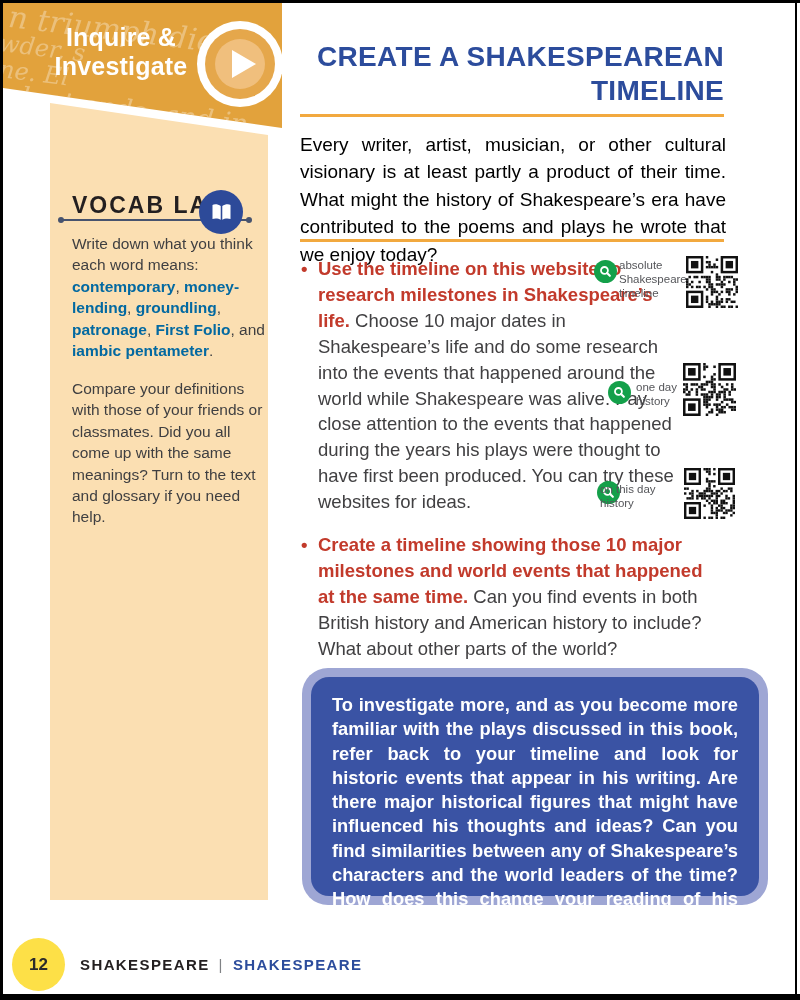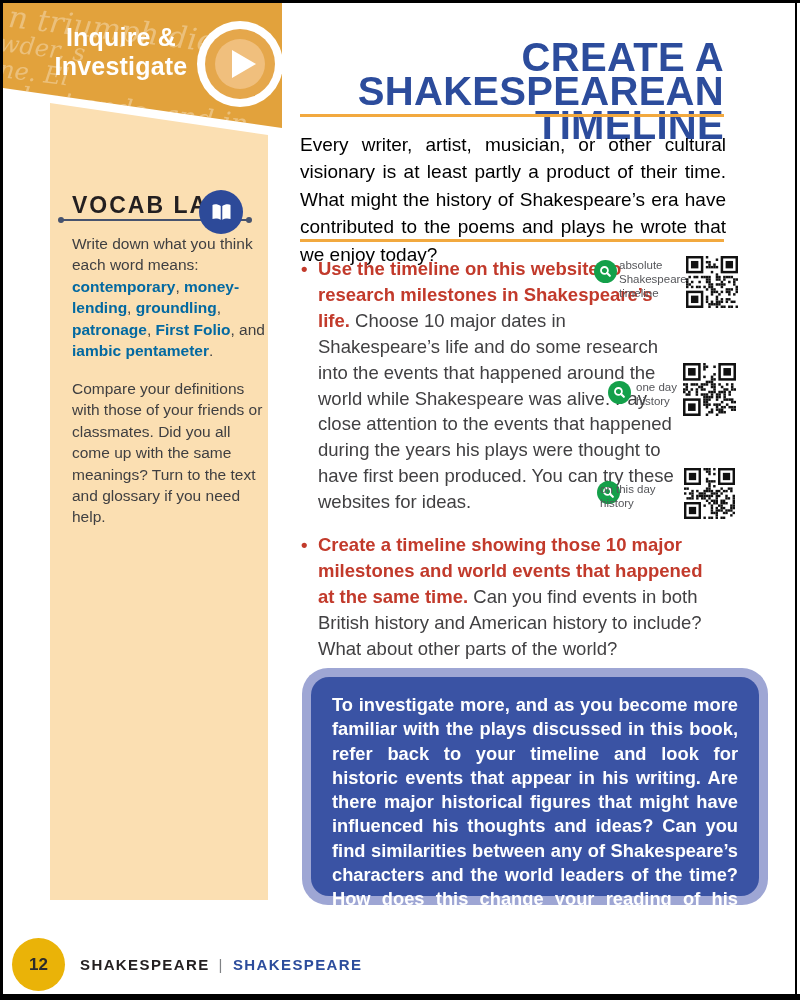--- a/index.html
+++ b/index.html
@@ -34,21 +34,21 @@
           border-radius:50%;background:#47536E;}
   .vocab-divider::before{left:-4px;} .vocab-divider::after{right:-4px;}
   .vocab-circle{position:absolute;left:199px;top:190px;width:44px;height:44px;border-radius:50%;
           background:#2D4A99;display:flex;align-items:center;justify-content:center;z-index:2;}
   .vocab-p{position:absolute;left:72px;width:194px;font-size:15.5px;line-height:21.4px;color:#3F3F41;}
   .vocab-p .seg-b{font-weight:bold;color:#0369a1;}
   #vocab-p1{top:233px;} #vocab-p2{top:378px;}
 
   
   .page-title{position:absolute;left:300px;top:40px;width:424px;text-align:right;color:#2C4C9C;
-          font-size:40px;font-weight:bold;line-height:34px;letter-spacing:.3px;}
+          font-size:28px;font-weight:bold;line-height:34px;letter-spacing:.3px;}
   .orange-rule{position:absolute;height:3px;background:#F2A93F;}
   #rule1{left:300px;top:114px;width:424px;} #rule2{left:300px;top:239px;width:424px;}
   .intro{position:absolute;left:300px;top:131px;width:426px;font-size:19px;line-height:27.4px;
           color:#000000;text-align:justify;}
 
   .bullet{position:absolute;display:flex;font-size:18.5px;line-height:25.9px;color:#414042;}
   .bullet .dot{color:#C23A2B;font-weight:bold;width:17px;flex:0 0 17px;}
   .bullet .lead{color:#C23A2B;font-weight:bold;}
   #bullet1{left:301px;top:256px;} #bullet1 .btext{width:356px;}
   #bullet2{left:301px;top:532px;} #bullet2 .btext{width:400px;}
@@ -61,21 +61,21 @@
 
   
   .callout{position:absolute;left:302px;top:668px;width:466px;height:237px;background:#9EA6D4;
           border-radius:26px;padding:9px;box-sizing:border-box;}
   .callout-inner{width:100%;height:100%;background:#3A53A4;border-radius:18px;box-sizing:border-box;
           padding:16px 21px;}
   .callout-text{color:#fff;font-size:18.3px;font-weight:bold;line-height:24.3px;text-align:justify;}
 
   
   .page-num{position:absolute;left:12px;top:938px;width:53px;height:53px;border-radius:50%;
-          background:#eab308;display:flex;align-items:center;justify-content:center;
+          background:#fde047;display:flex;align-items:center;justify-content:center;
           font-size:17px;font-weight:bold;color:#2B2B2B;}
   .footer-line{position:absolute;left:80px;top:956px;display:flex;gap:9px;font-size:15px;
           font-weight:bold;letter-spacing:1.4px;}
   .footer-book{color:#231F20;} .footer-sep{color:#808285;font-weight:normal;} .footer-section{color:#2C4C9C;}
 </style>
 </head>
 <body>
 
 <div id="page">
 

